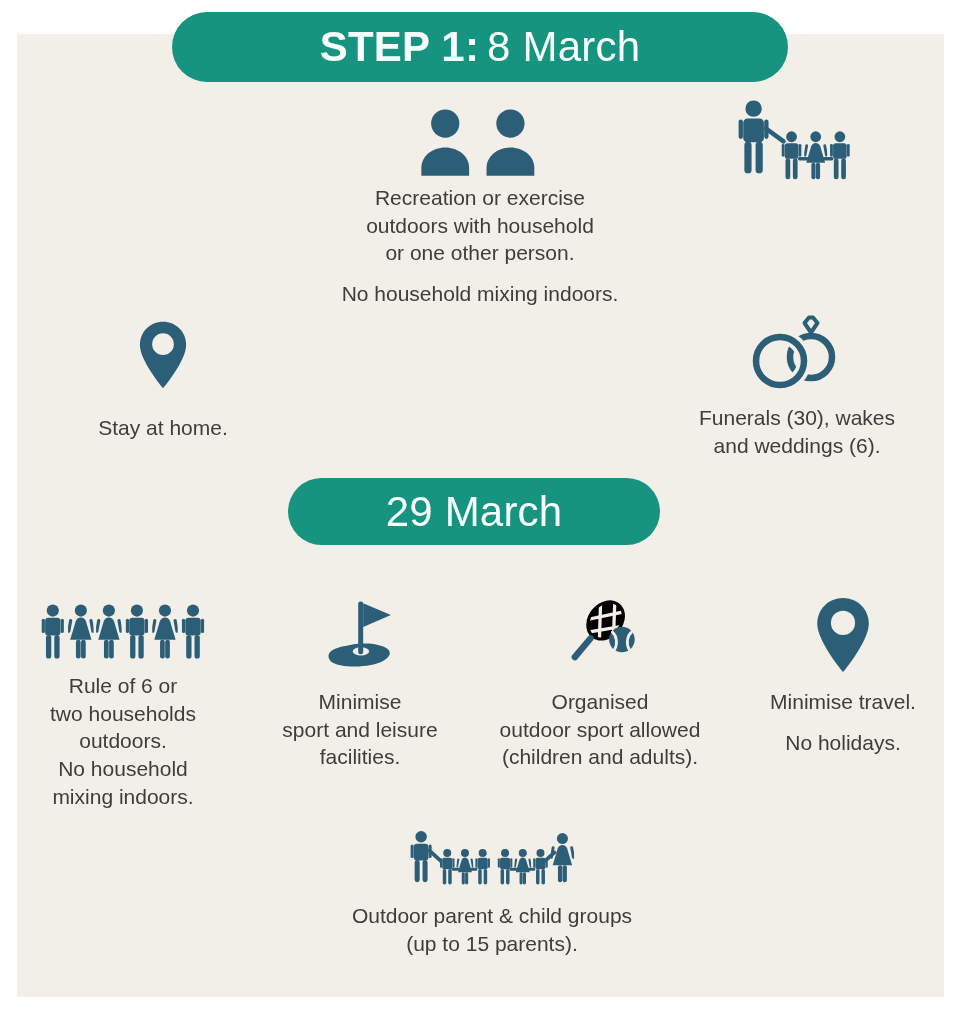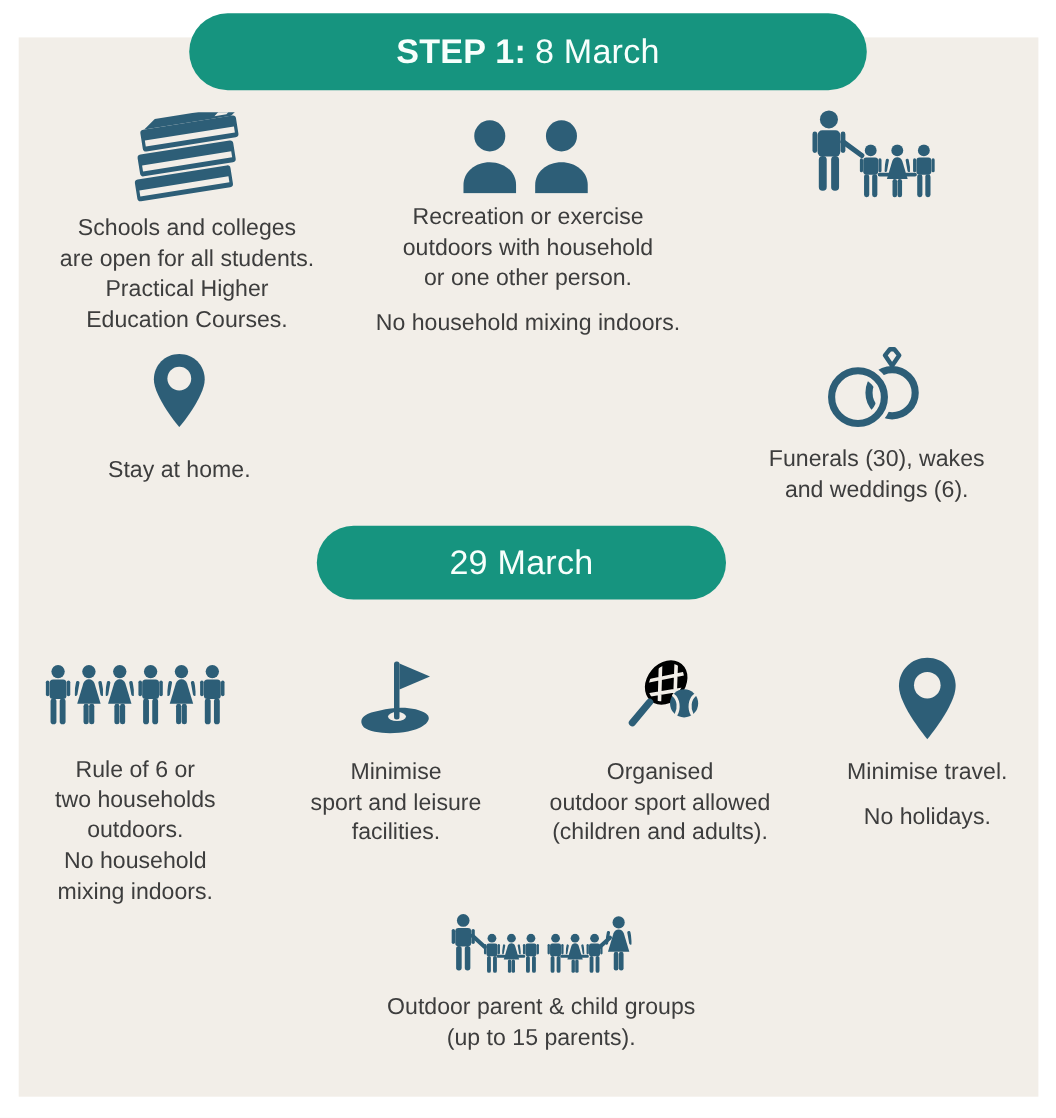--- a/index.html
+++ b/index.html
@@ -1,20 +1,20 @@
 <!DOCTYPE html>
 <html><head>
 <meta charset="utf-8">
 <style>
   html,body{margin:0;padding:0;background:#ffffff;}
   .stage{position:relative;width:960px;height:1016px;background:#ffffff;overflow:hidden;
          font-family:"Liberation Sans", sans-serif;}
   .panel{position:absolute;left:17px;top:34px;width:927px;height:963px;background:#f2eee8;}
   .pill{position:absolute;background:#16947f;color:#f7fffc;border-radius:36px;
-        display:flex;align-items:center;justify-content:center;font-size:31px;letter-spacing:.2px;}
+        display:flex;align-items:center;justify-content:center;font-size:42px;letter-spacing:.2px;}
   .pill .bold{font-weight:bold;margin-right:8px;}
   .pill1{left:172px;top:12px;width:616px;height:70px;}
   .pill2{left:288px;top:478px;width:372px;height:67px;}
   .block{position:absolute;text-align:center;}
   .iconwrap{display:flex;align-items:flex-end;justify-content:center;}
   .caption{color:#3d3d3d;font-size:21px;line-height:1.32;white-space:pre-line;margin-top:8px;}
   .note{color:#3d3d3d;font-size:21px;line-height:1.32;white-space:pre-line;margin-top:13px;text-align:center;}
   svg{display:block;}
   .ic path,.ic rect,.ic circle,.ic use{fill:#2d5e77;}
   .bgfill{fill:#f2eee8 !important;}
@@ -50,40 +50,20 @@
     </symbol>
   </svg>
 
   <div class="panel"></div>
 
   <div class="pill pill1">
     <span class="bold">STEP 1:</span>
     <span>8 March</span>
   </div>
 
-  <div class="block" style="left:35px;top:102px;width:270px;">
-    <div class="iconwrap" style="height:84px;">
-      <svg class="ic" width="124" height="84" viewBox="0 0 124 84">
-        <g transform="rotate(-9 62 44)">
-          <path d="M28 10 L39 2 H119 L108 10 Z"></path>
-          <path class="bgfill" d="M93 8 l5 -4 h11 l-5 4 z"></path>
-          <rect x="24" y="10" width="88" height="20" rx="3"></rect>
-          <rect class="bgfill" x="27" y="20" width="82" height="5.5"></rect>
-          <rect x="18" y="32" width="88" height="20" rx="3"></rect>
-          <rect class="bgfill" x="21" y="42" width="82" height="5.5"></rect>
-          <rect x="12" y="54" width="88" height="20" rx="3"></rect>
-          <rect class="bgfill" x="15" y="64" width="82" height="5.5"></rect>
-        </g>
-      </svg>
-    </div>
-    <div class="caption">Schools and colleges
-are open for all students.
-Practical Higher
-Education Courses.</div>
-  </div>
 
   <div class="block" style="left:300px;top:106px;width:360px;">
     <div class="iconwrap" style="height:70px;">
       <svg class="ic" width="126" height="68" viewBox="0 0 116 62">
         <circle cx="26" cy="14" r="13"></circle>
         <path d="M4 62 v-7 c0 -11 10 -19 22 -19 s22 8 22 19 v7 z"></path>
         <circle cx="86" cy="14" r="13"></circle>
         <path d="M64 62 v-7 c0 -11 10 -19 22 -19 s22 8 22 19 v7 z"></path>
       </svg>
     </div>
@@ -137,21 +117,21 @@
     <div class="iconwrap" style="height:62px;">
       <svg class="ic" width="166" height="60" viewBox="0 0 161 58">
         <use href="#fig-man" x="0" y="0" width="24.8" height="58"></use>
         <use href="#fig-woman" x="27.2" y="0" width="24.8" height="58"></use>
         <use href="#fig-woman" x="54.4" y="0" width="24.8" height="58"></use>
         <use href="#fig-man" x="81.6" y="0" width="24.8" height="58"></use>
         <use href="#fig-woman" x="108.8" y="0" width="24.8" height="58"></use>
         <use href="#fig-man" x="136" y="0" width="24.8" height="58"></use>
       </svg>
     </div>
-    <div class="caption" style="margin-top:22px;">Rule of 6 or
+    <div class="caption" style="margin-top:8px;">Rule of 6 or
 two households
 outdoors.
 No household
 mixing indoors.</div>
   </div>
 
   <div class="block" style="left:260px;top:596px;width:200px;">
     <div class="iconwrap" style="height:80px;">
       <svg class="ic" width="78" height="80" viewBox="0 0 84 88">
         <path d="M10 72 C2 62 14 57 26 55 C44 50 64 52 72 58 C80 64 70 73 54 76 C38 79 18 78 10 72 Z"></path>

